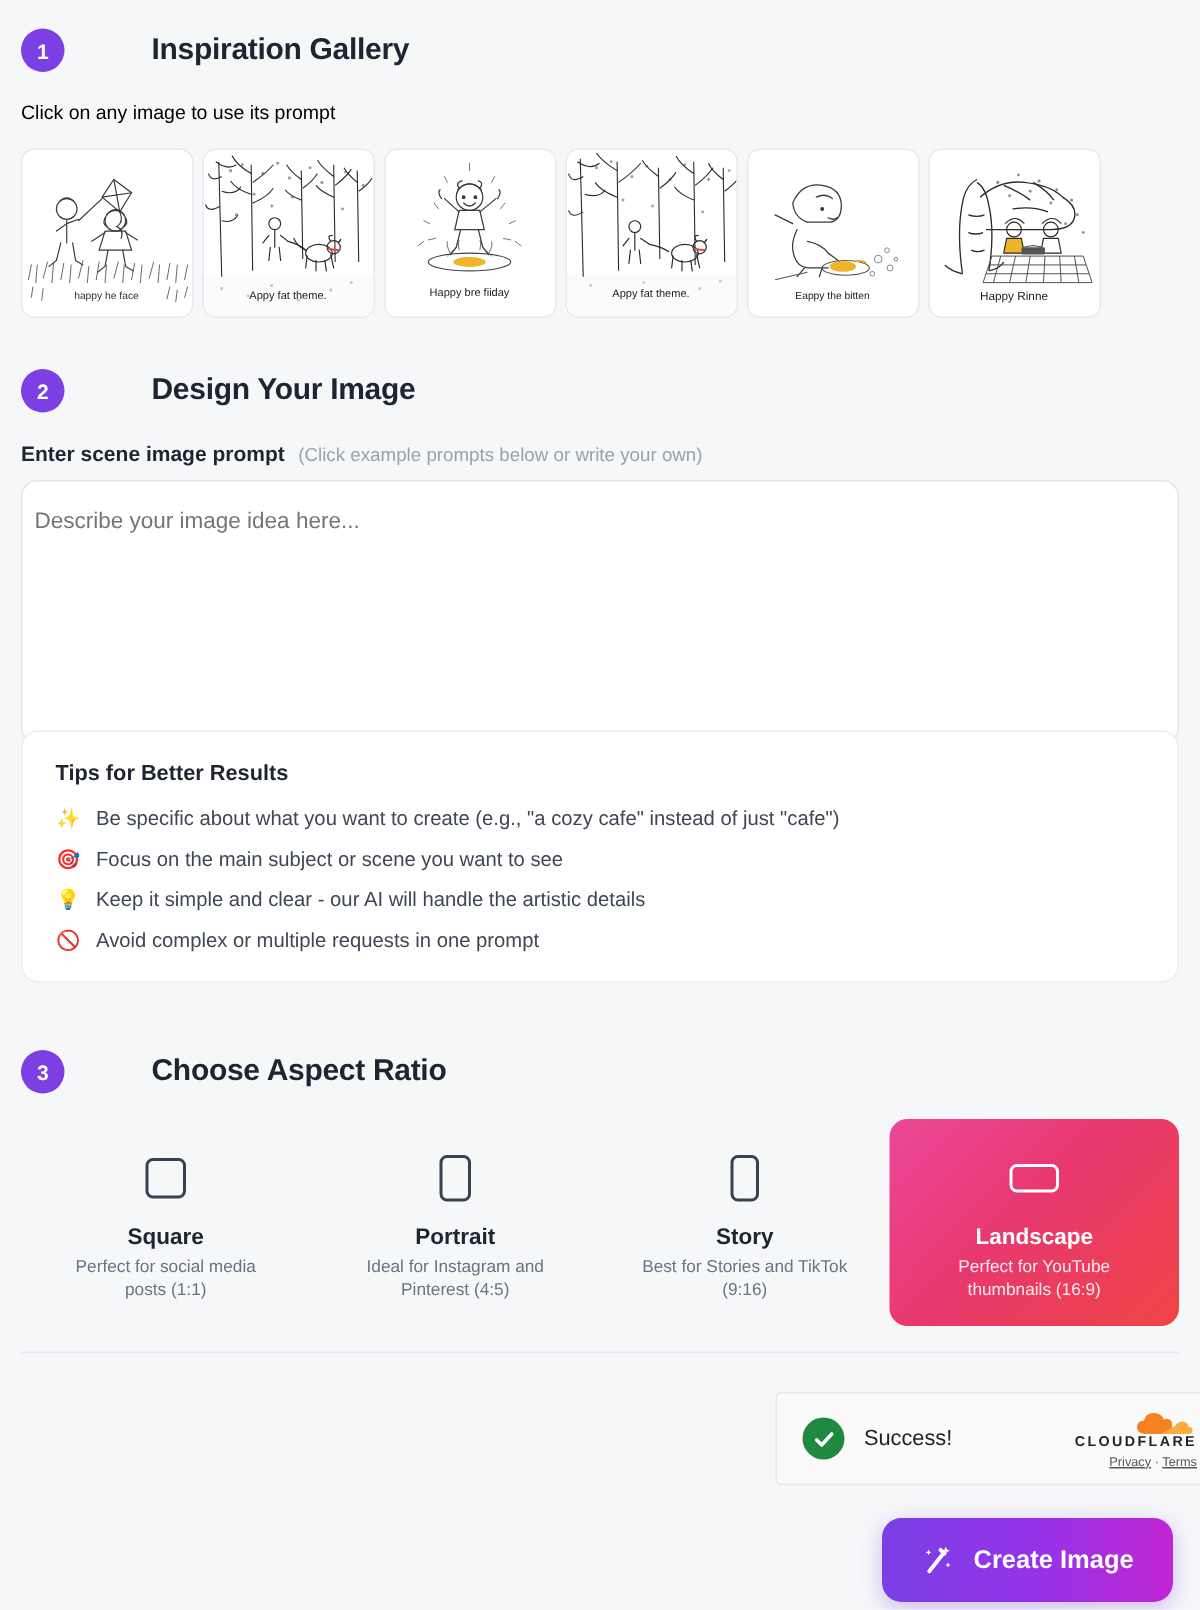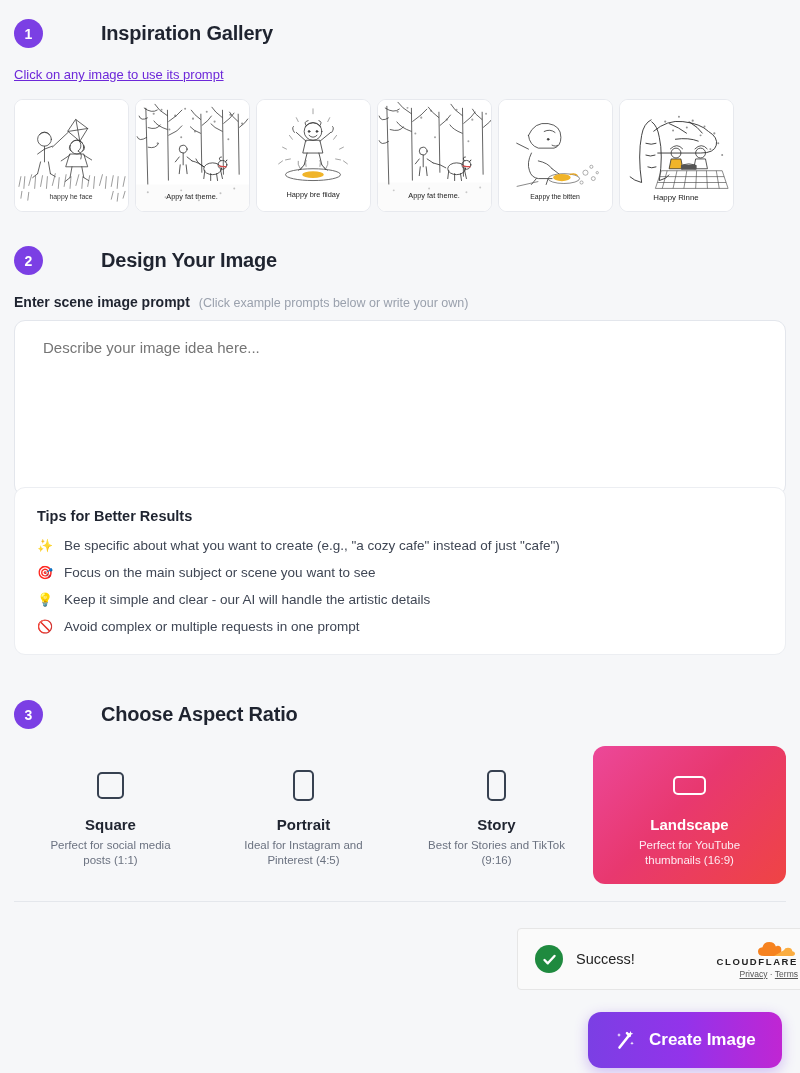--- a/index.html
+++ b/index.html
@@ -15,39 +15,39 @@
   
   .sec-head { display: flex; align-items: center; gap: 14px; }
   .badge {
     width: 29px; height: 29px; border-radius: 50%;
     background: #7b3fe4; color: #fff;
     font-size: 14px; font-weight: 700;
     display: flex; align-items: center; justify-content: center;
     flex: 0 0 auto;
   }
   .sec-title { font-size: 20px; font-weight: 600; color: #1f2430; letter-spacing: -0.2px; margin-left: 44px; }
-  .sec-sub { font-size: 13px; color: #6d28d9; text-decoration: underline; }
+  .sec-sub { font-size: 13px; color: #000000; }
 
   
   .gallery { display: flex; gap: 6px; }
   .gcard {
     width: 115px; height: 113px;
     background: #fff; border: 1px solid #e7e9ee; border-radius: 9px;
     overflow: hidden; position: relative; flex: 0 0 auto;
   }
   .gcard svg { display: block; width: 100%; height: 100%; }
 
   
   .prompt-label-row { display: flex; align-items: baseline; gap: 9px; }
   .prompt-label { font-size: 14px; font-weight: 700; color: #1f2430; }
   .prompt-hint { font-size: 12.5px; color: #9aa1ad; }
   .textarea {
     width: 100%; height: 176px;
     background: #fff; border: 1px solid #e3e6ec; border-radius: 11px;
-    padding: 18px 28px; font-size: 15px; color: #a7acb6;
+    padding: 18px 8px; font-size: 15px; color: #a7acb6;
     font-family: "Liberation Sans", sans-serif; resize: none; outline: none;
   }
 
   
   .tips {
     width: 100%; background: #fff;
     border: 1px solid #eceef2; border-radius: 11px;
     padding: 20px 22px 18px 22px;
   }
   .tips-title { font-size: 14.5px; font-weight: 700; margin-bottom: 13px; }

